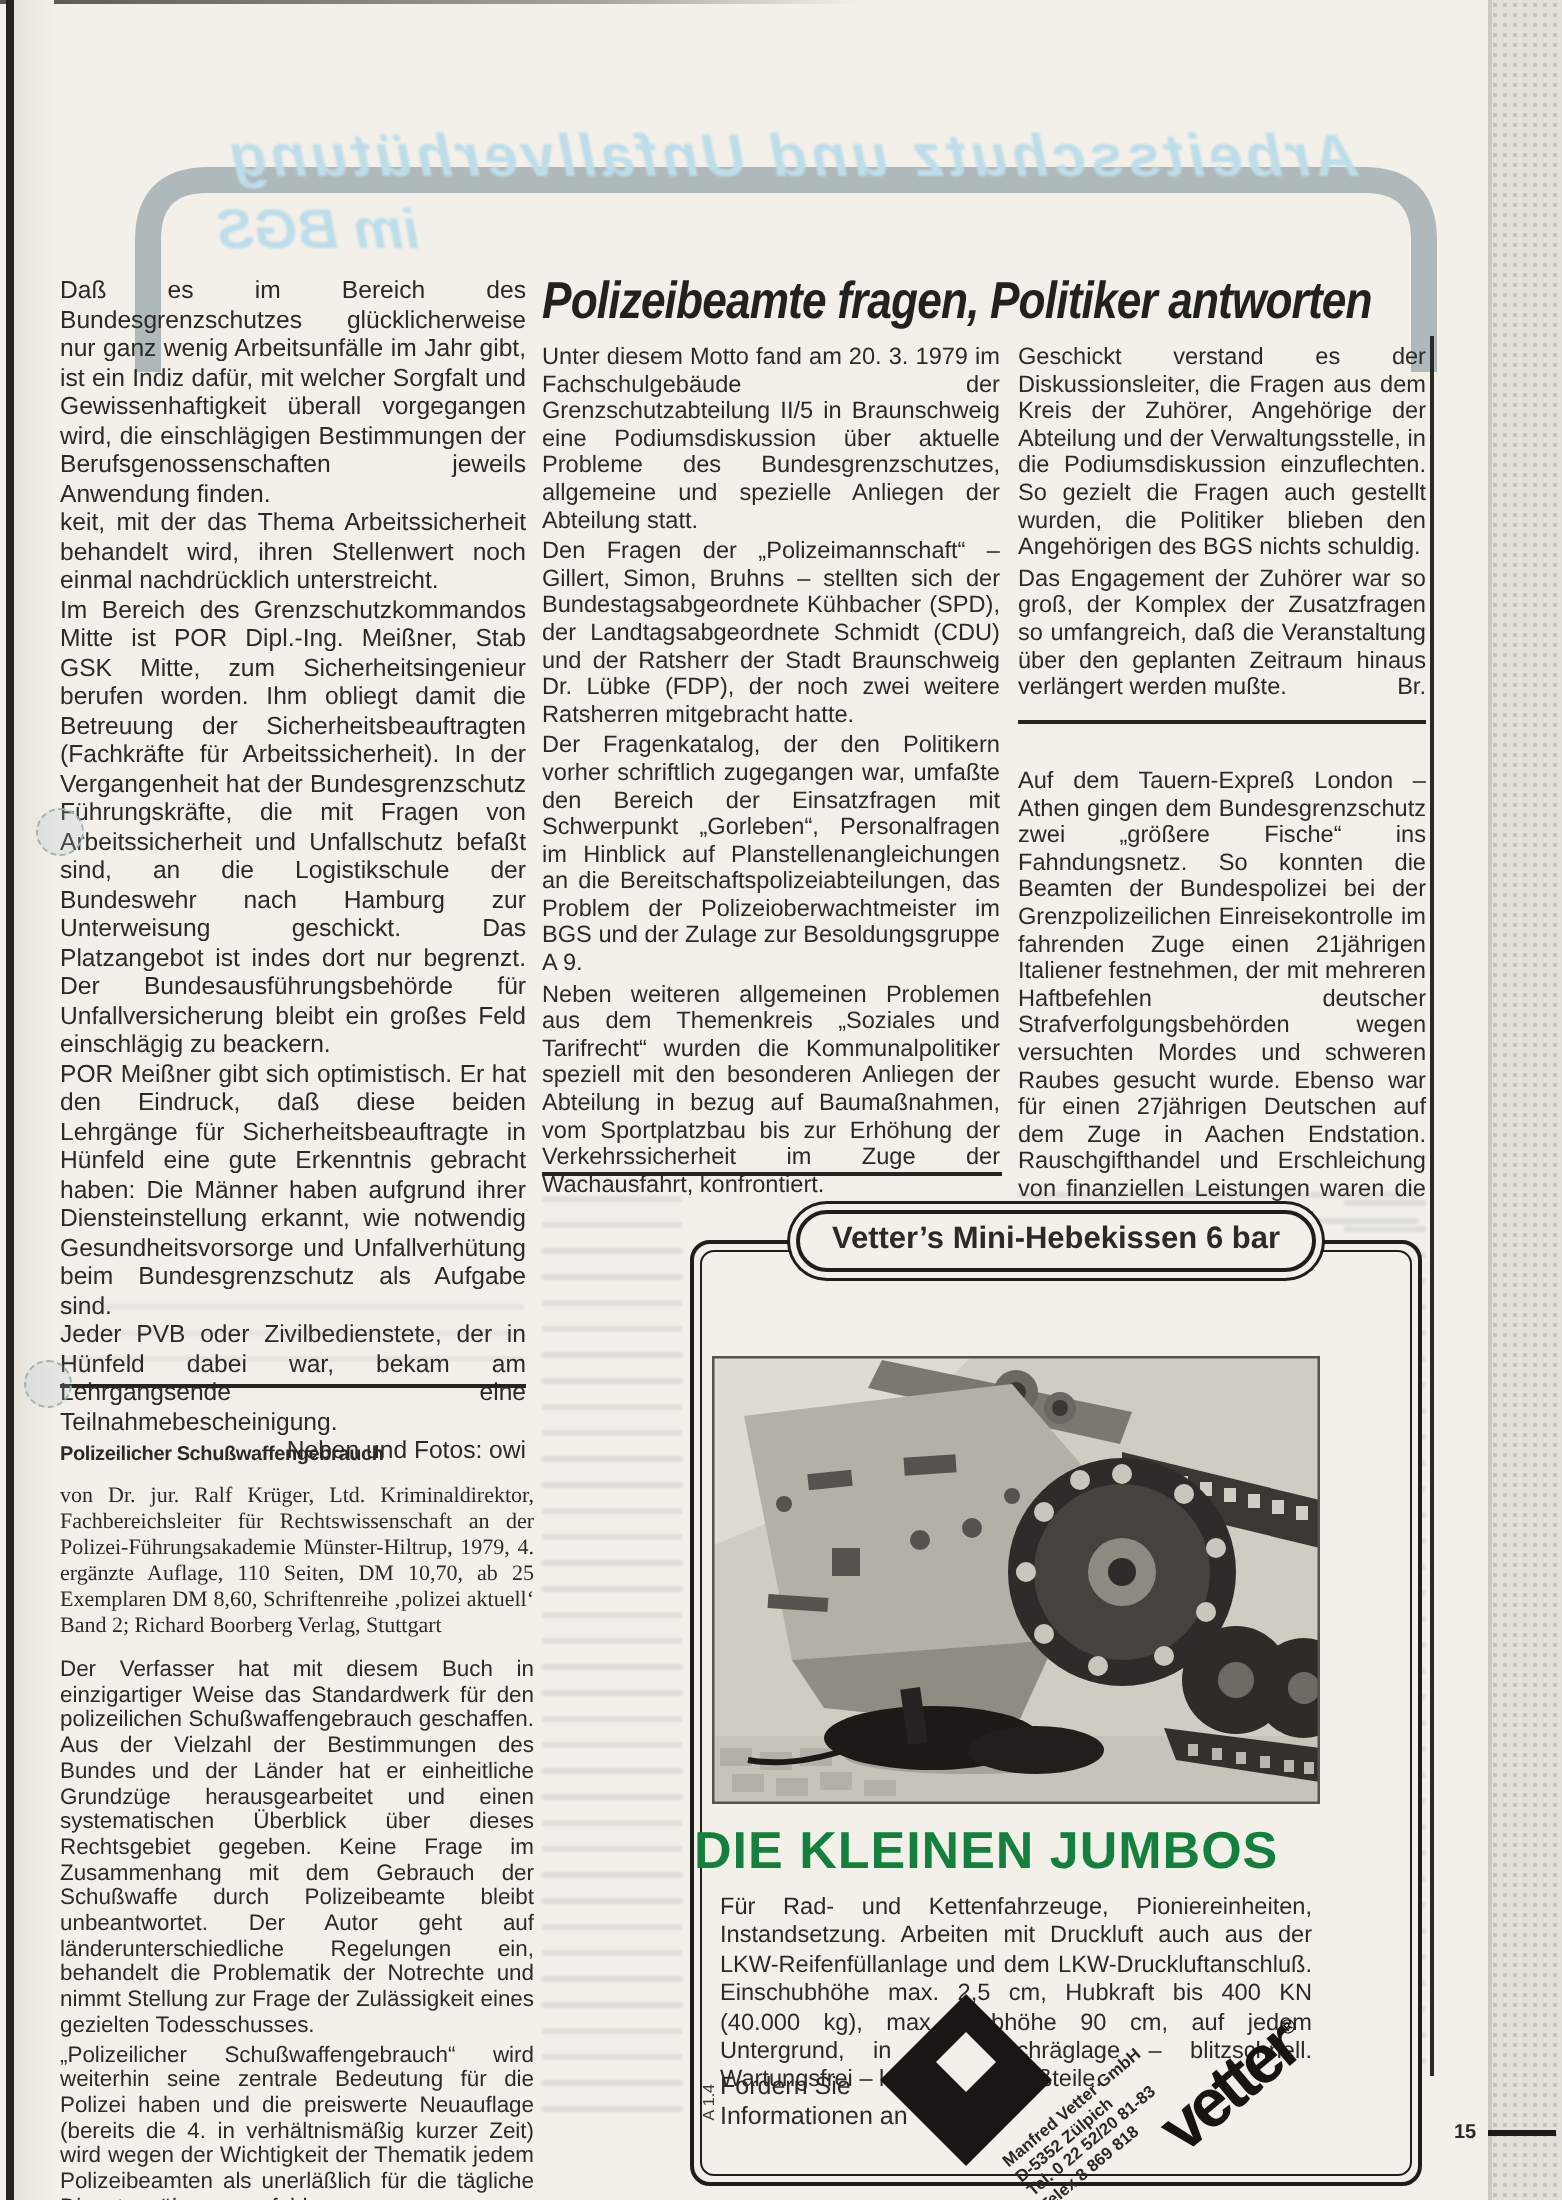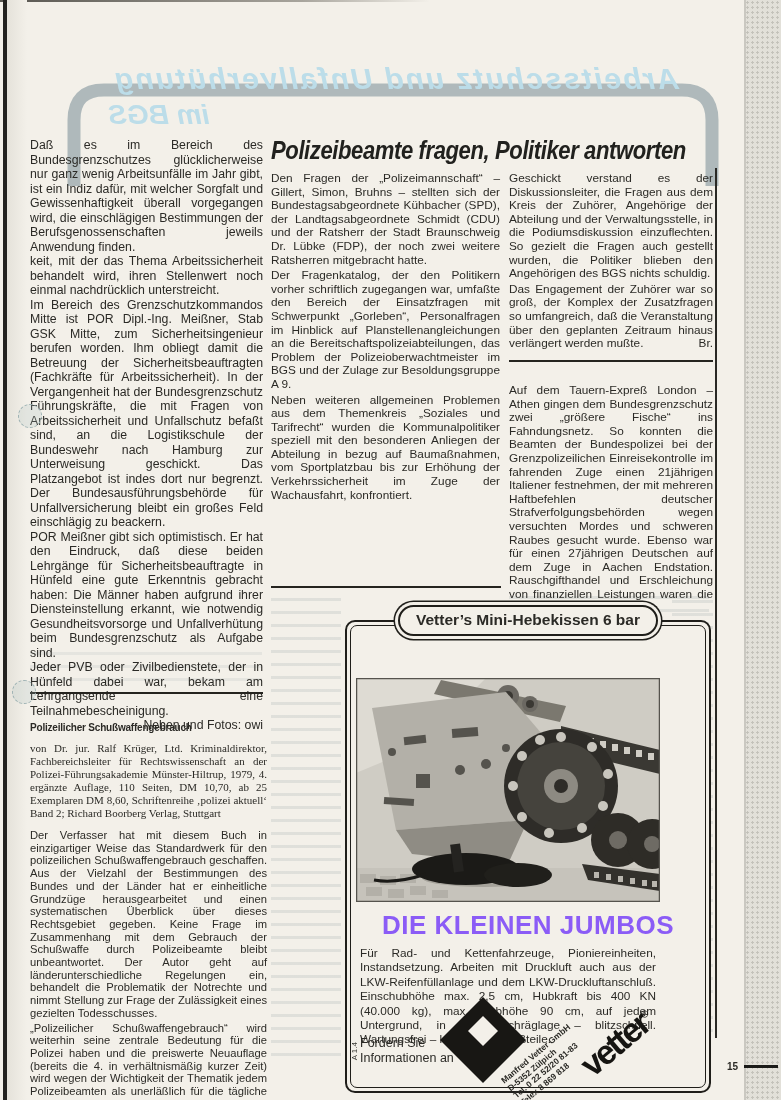--- a/index.html
+++ b/index.html
@@ -63,22 +63,22 @@
 
   .ad-box{position:absolute;left:345px;top:620px;width:322px;height:469px;z-index:3;
     border:2px solid #1f1e1a;border-radius:10px;background:#f3f0e9;padding-left:40px;}
   .ad-inner{position:absolute;left:3px;top:3px;right:3px;bottom:3px;
     border:1.5px solid #1f1e1a;border-radius:7px;pointer-events:none;}
   .ad-badge{position:absolute;top:-17px;left:50%;transform:translateX(-50%);
     background:#f3f0e9;border:2px solid #1f1e1a;border-radius:17px;
     padding:4px 16px 5px;font-size:15.5px;font-weight:bold;white-space:nowrap;
     box-shadow:0 0 0 3px #f3f0e9,0 0 0 4.5px #1f1e1a;}
   .ad-photo{position:absolute;left:9px;top:56px;}
-  .ad-headline{position:absolute;left:0;right:0;top:288px;text-align:center;
-    font-size:26px;font-weight:bold;letter-spacing:.5px;color:#8b5cf6;white-space:nowrap;}
+  .ad-headline{position:absolute;left:0;right:0;top:288px;text-align:left;
+    font-size:26px;font-weight:bold;letter-spacing:.5px;color:#15803d;white-space:nowrap;}
   .ad-body{position:absolute;left:13px;top:324px;width:296px;margin:0;
     font-size:11.8px;line-height:14.4px;text-align:justify;}
   .ad-cta{position:absolute;left:13px;top:414px;font-size:12.5px;line-height:15px;}
   .ad-form-code{position:absolute;left:3px;top:420px;font-size:8px;color:#3a3935;
     writing-mode:vertical-rl;transform:rotate(180deg);}
   .diamond-logo{position:absolute;left:92px;top:374px;}
   .vetter-address{position:absolute;left:152px;top:416px;width:112px;
     transform:rotate(-40deg);transform-origin:center center;
     font-size:8.5px;line-height:9.6px;font-weight:bold;color:#2a2925;white-space:nowrap;}
   .vetter-logo{position:absolute;left:238px;top:428px;transform:rotate(-40deg);
@@ -124,20 +124,21 @@
   <div class="hrule rule-left"></div>
 
   <div class="review">
     <h2>Polizeilicher Schußwaffengebrauch</h2>
     <p class="biblio">von Dr. jur. Ralf Krüger, Ltd. Kriminaldirektor, Fachbereichsleiter für Rechtswissenschaft an der Polizei-Führungsakademie Münster-Hiltrup, 1979, 4. ergänzte Auflage, 110 Seiten, DM 10,70, ab 25 Exemplaren DM 8,60, Schriftenreihe ‚polizei aktuell‘ Band 2; Richard Boorberg Verlag, Stuttgart</p>
     <p class="body">Der Verfasser hat mit diesem Buch in einzigartiger Weise das Standardwerk für den polizeilichen Schußwaffengebrauch geschaffen. Aus der Vielzahl der Bestimmungen des Bundes und der Länder hat er einheitliche Grundzüge herausgearbeitet und einen systematischen Überblick über dieses Rechtsgebiet gegeben. Keine Frage im Zusammenhang mit dem Gebrauch der Schußwaffe durch Polizeibeamte bleibt unbeantwortet. Der Autor geht auf länderunterschiedliche Regelungen ein, behandelt die Problematik der Notrechte und nimmt Stellung zur Frage der Zulässigkeit eines gezielten Todesschusses.</p>
     <p class="body">„Polizeilicher Schußwaffengebrauch“ wird weiterhin seine zentrale Bedeutung für die Polizei haben und die preiswerte Neuauflage (bereits die 4. in verhältnismäßig kurzer Zeit) wird wegen der Wichtigkeit der Thematik jedem Polizeibeamten als unerläßlich für die tägliche Dienstausübung empfohlen.</p>
   </div>
 
   <div class="col col-mid">
+    <p>Unter diesem Motto fand am 20. 3. 1979 im Fachschulgebäude der Grenzschutzabteilung II/5 in Braunschweig eine Podiumsdiskussion über aktuelle Probleme des Bundesgrenzschutzes, allgemeine und spezielle Anliegen der Abteilung statt.</p>
     <p>Den Fragen der „Polizeimannschaft“ – Gillert, Simon, Bruhns – stellten sich der Bundestagsabgeordnete Kühbacher (SPD), der Landtagsabgeordnete Schmidt (CDU) und der Ratsherr der Stadt Braunschweig Dr. Lübke (FDP), der noch zwei weitere Ratsherren mitgebracht hatte.</p>
     <p>Der Fragenkatalog, der den Politikern vorher schriftlich zugegangen war, umfaßte den Bereich der Einsatzfragen mit Schwerpunkt „Gorleben“, Personalfragen im Hinblick auf Planstellenangleichungen an die Bereitschaftspolizeiabteilungen, das Problem der Polizeioberwachtmeister im BGS und der Zulage zur Besoldungsgruppe A 9.</p>
     <p>Neben weiteren allgemeinen Problemen aus dem Themenkreis „Soziales und Tarifrecht“ wurden die Kommunalpolitiker speziell mit den besonderen Anliegen der Abteilung in bezug auf Baumaßnahmen, vom Sportplatzbau bis zur Erhöhung der Verkehrssicherheit im Zuge der Wachausfahrt, konfrontiert.</p>
   </div>
   <div class="hrule rule-mid"></div>
 
   <div class="col col-right">
     <p>Geschickt verstand es der Diskussionsleiter, die Fragen aus dem Kreis der Zuhörer, Angehörige der Abteilung und der Verwaltungsstelle, in die Podiumsdiskussion einzuflechten. So gezielt die Fragen auch gestellt wurden, die Politiker blieben den Angehörigen des BGS nichts schuldig.</p>
     <p><span>Das Engagement der Zuhörer war so groß, der Komplex der Zusatzfragen so umfangreich, daß die Veranstaltung über den geplanten Zeitraum hinaus verlängert werden mußte.</span><span class="sig">Br.</span></p>
   </div>

